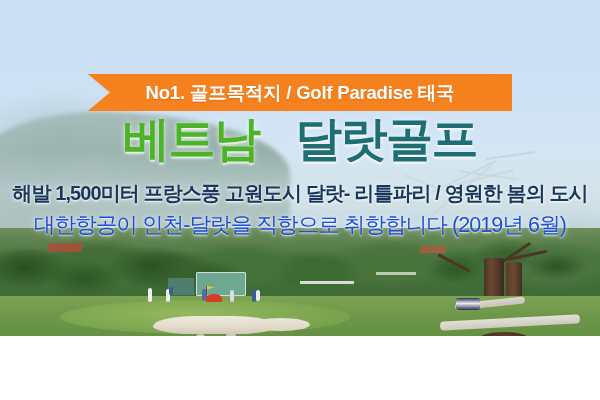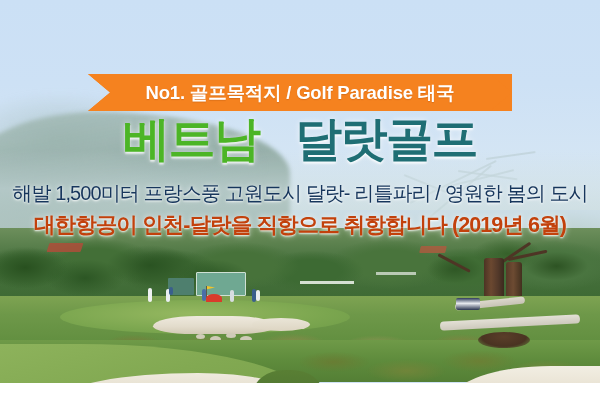--- a/index.html
+++ b/index.html
@@ -7,21 +7,21 @@
     padding: 0;
     background: #ffffff;
   }
   body {
     font-family: "Liberation Sans", "DejaVu Sans", sans-serif;
   }
 
   .banner {
     position: relative;
     width: 600px;
-    height: 383px;
+    height: 336px;
     overflow: hidden;
     background: #cfe2f6;
   }
 
   
   .sky {
     position: absolute;
     left: 0; top: 0;
     width: 600px;
     height: 210px;
@@ -406,36 +406,36 @@
 
   
   .sub1 {
     position: absolute;
     left: 0; top: 180px;
     width: 600px;
     text-align: center;
     z-index: 8;
     color: #17365c;
     font-size: 20px;
-    font-weight: normal;
+    font-weight: bold;
     letter-spacing: -0.9px;
     white-space: nowrap;
     text-shadow:
       0 1px 2px rgba(255,255,255,0.85),
       0 0 5px rgba(255,255,255,0.7);
   }
   .sub2 {
     position: absolute;
     left: 0; top: 210px;
     width: 600px;
     text-align: center;
     z-index: 8;
-    color: #c2410c;
+    color: #1d4ed8;
     font-size: 21.5px;
-    font-weight: bold;
+    font-weight: normal;
     letter-spacing: -0.9px;
     white-space: nowrap;
     text-shadow:
       0 1px 2px rgba(255,255,255,0.9),
       0 0 6px rgba(255,255,255,0.75);
   }
 </style>
 </head>
 <body>
 

